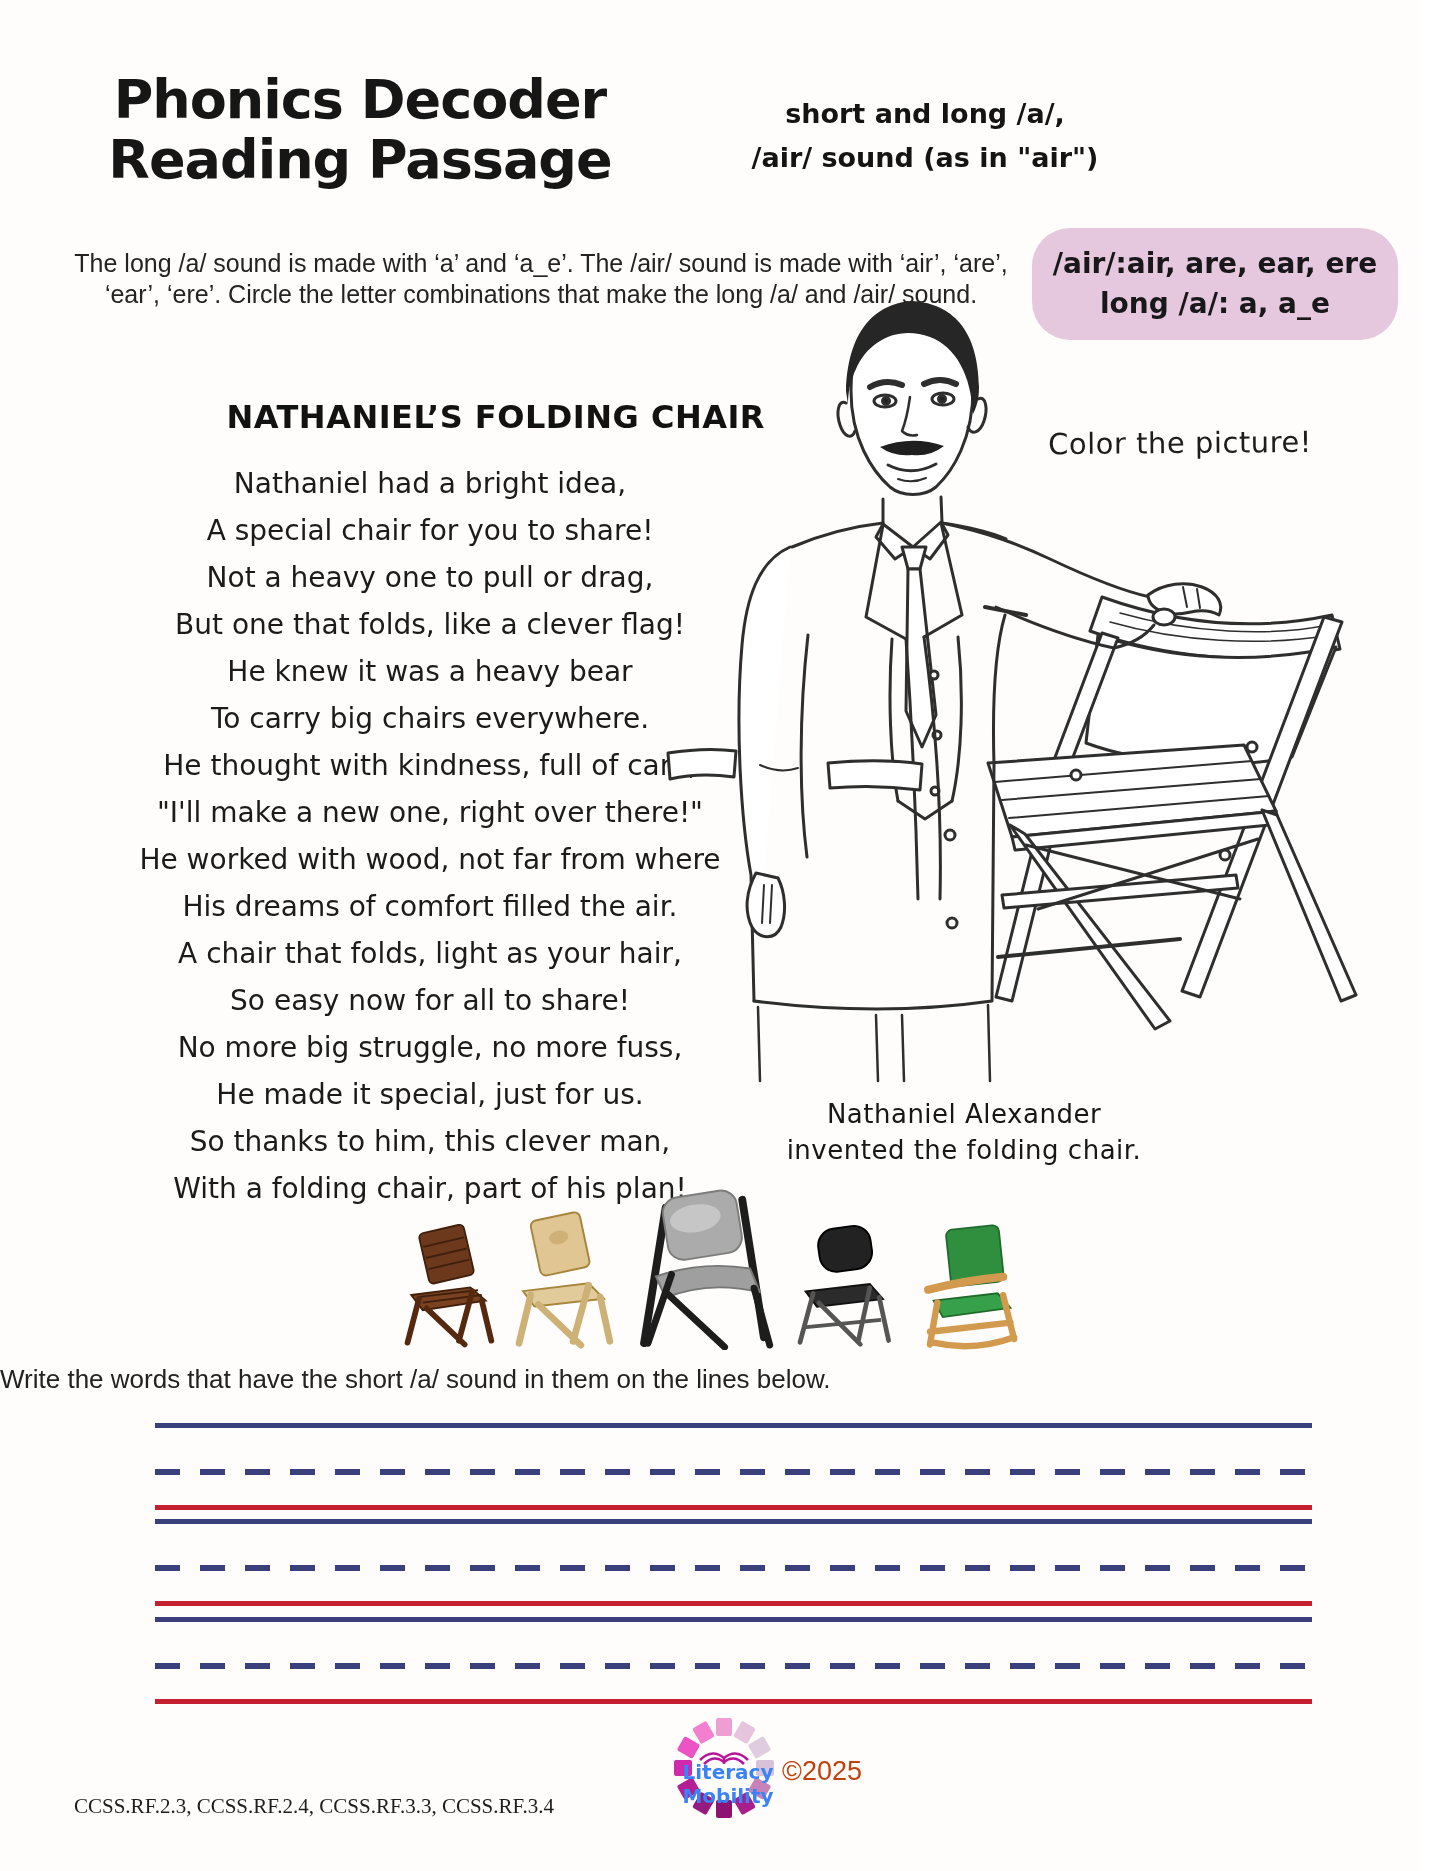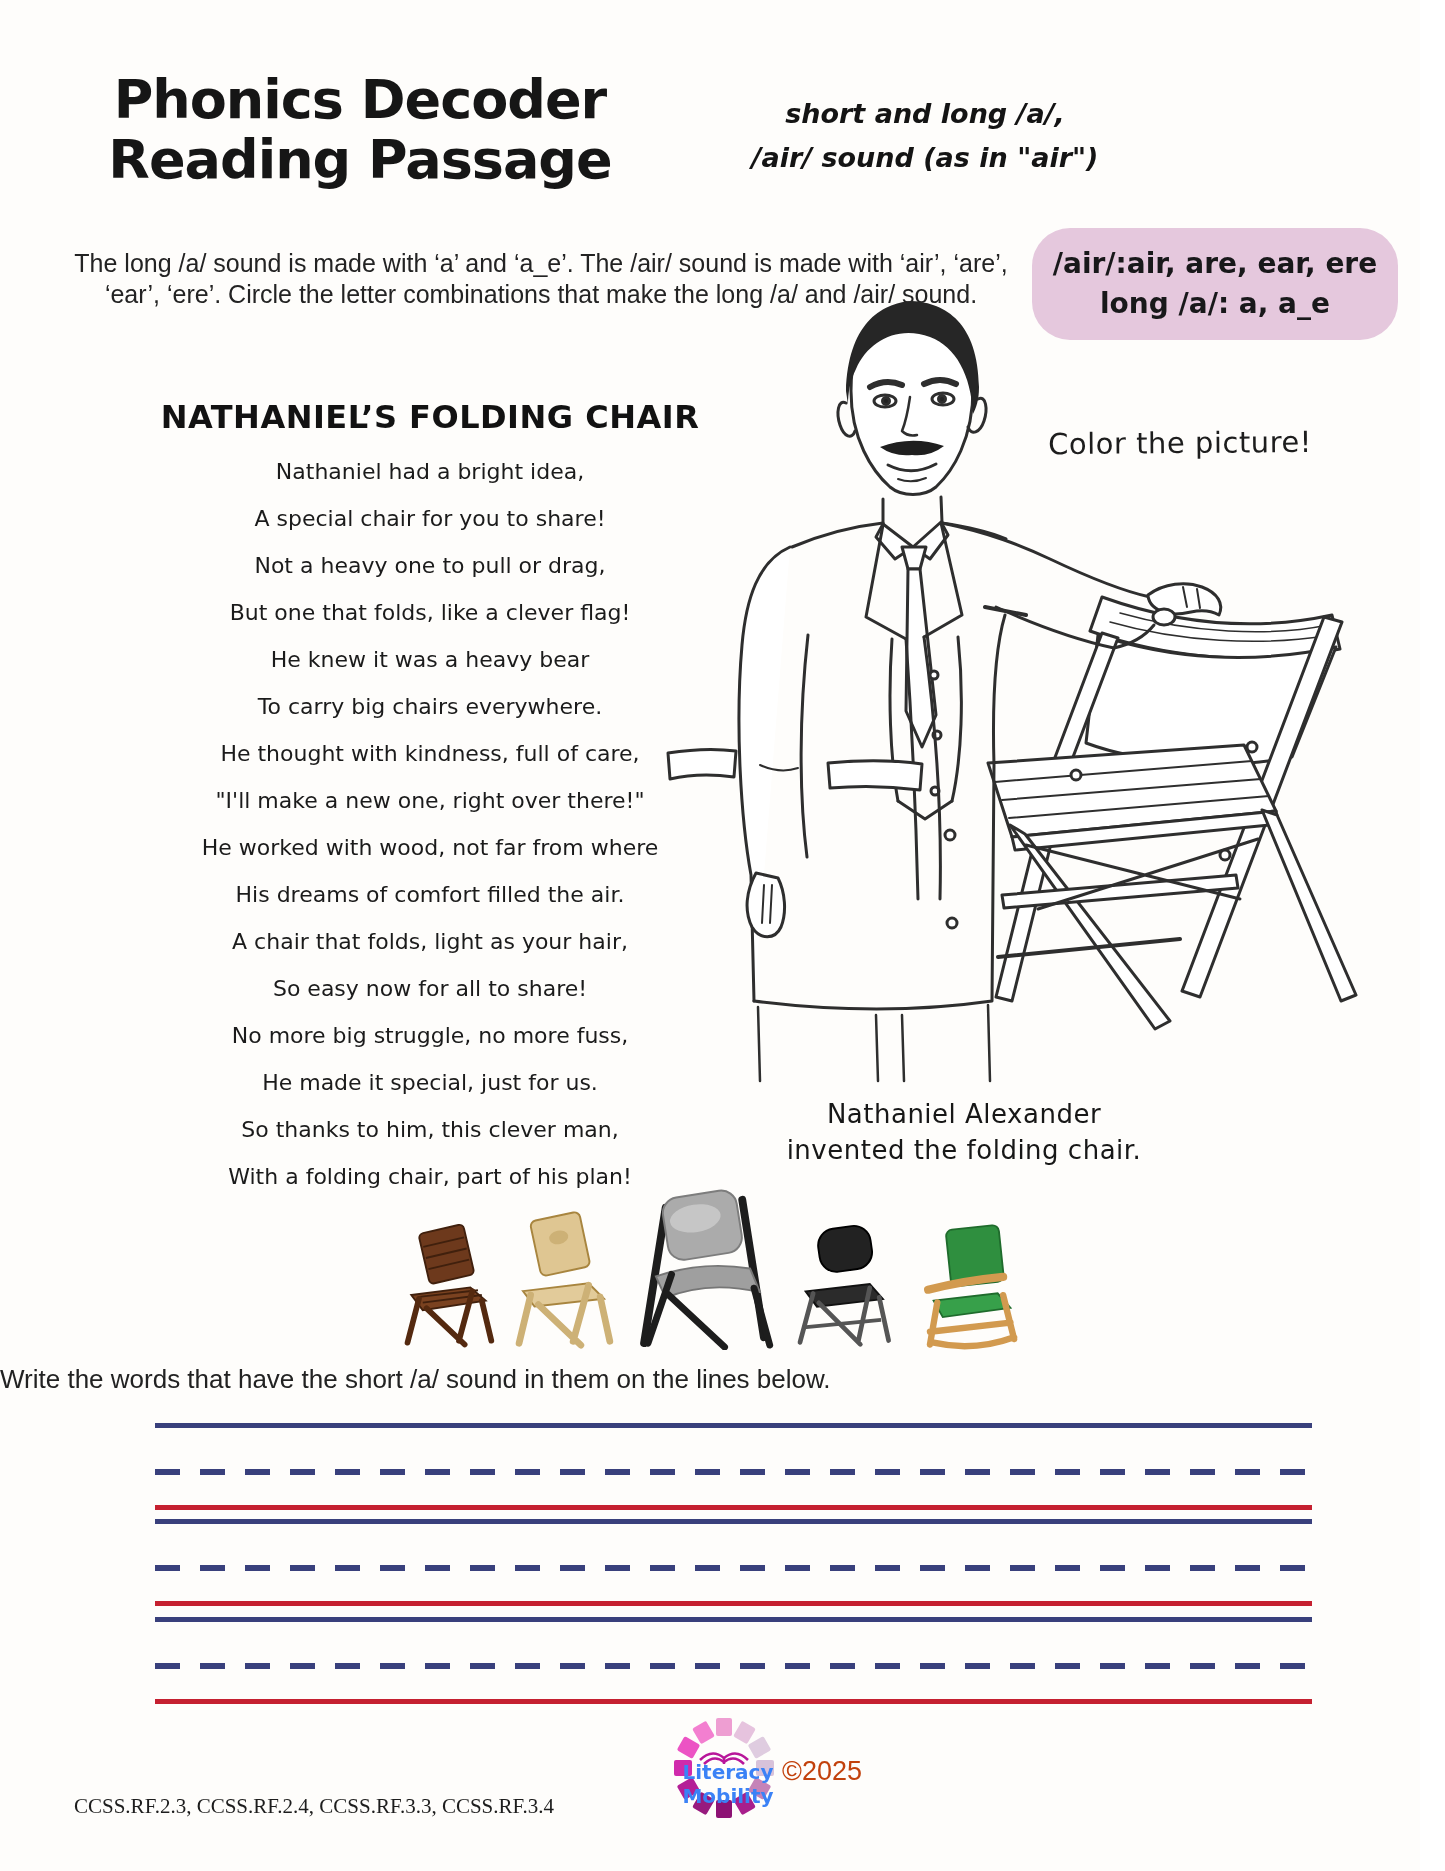--- a/index.html
+++ b/index.html
@@ -3,31 +3,31 @@
 <meta charset="utf-8">
 <style>
   html,body{margin:0;padding:0;background:#ffffff;}
   .page{position:relative;width:1420px;height:1871px;background:#fefdfb;overflow:hidden;
         font-family:"DejaVu Sans", sans-serif;color:#1c1c1c;}
 
   
   .title{position:absolute;left:85px;top:70px;width:550px;text-align:center;
          font-size:54px;line-height:60px;font-weight:800;letter-spacing:-1px;color:#161616;}
   .focus{position:absolute;left:680px;top:92px;width:490px;text-align:center;
-         font-size:27px;line-height:44px;font-weight:700;color:#141414;font-style:italic;}
+         font-size:27px;line-height:44px;font-weight:700;color:#141414;}
   .instructions{position:absolute;left:52px;top:248px;width:978px;text-align:center;
          font-family:"Liberation Sans", sans-serif;font-size:25px;line-height:31px;color:#232323;}
   .badge{position:absolute;left:1032px;top:228px;width:366px;height:112px;border-radius:38px;
          display:flex;flex-direction:column;justify-content:center;text-align:center;
          font-size:28px;line-height:40px;font-weight:700;color:#18181a;}
 
   
   .poem{position:absolute;left:95px;top:398px;width:670px;text-align:center;}
-  .poem-title{font-size:32px;font-weight:800;letter-spacing:.5px;margin-bottom:12px;color:#121212;}
-  .poem-line{font-size:22px;line-height:47px;color:#1b1b1b;}
+  .poem-title{font-size:32px;font-weight:800;letter-spacing:.5px;margin-bottom:24px;color:#121212;text-align:right;}
+  .poem-line{font-size:28px;line-height:47px;color:#1b1b1b;}
 
   
   .illustration{position:absolute;left:640px;top:295px;width:770px;height:790px;}
   .color-prompt{position:absolute;left:1040px;top:426px;width:280px;text-align:center;
          font-size:29px;color:#1d1d1d;transform:rotate(-.5deg);letter-spacing:.5px;}
   .illu-caption{position:absolute;left:770px;top:1096px;width:360px;text-align:center;
          font-size:26px;line-height:36px;color:#171717;letter-spacing:.5px;margin-left:14px;}
 
   
   .chairs{position:absolute;left:398px;top:1182px;width:630px;height:168px;

